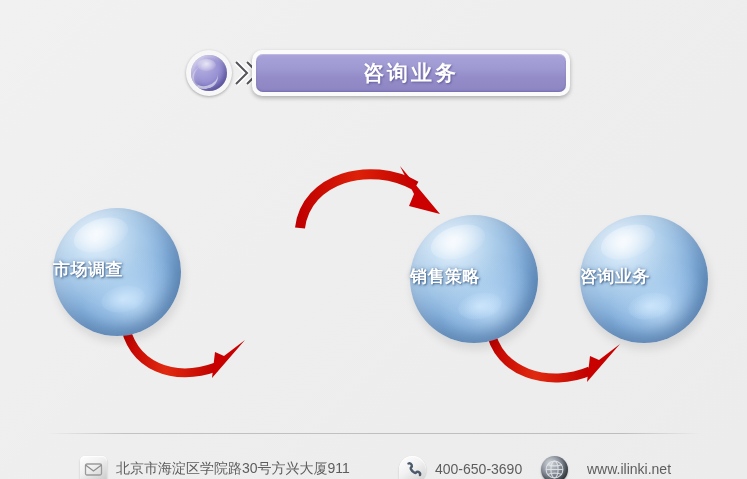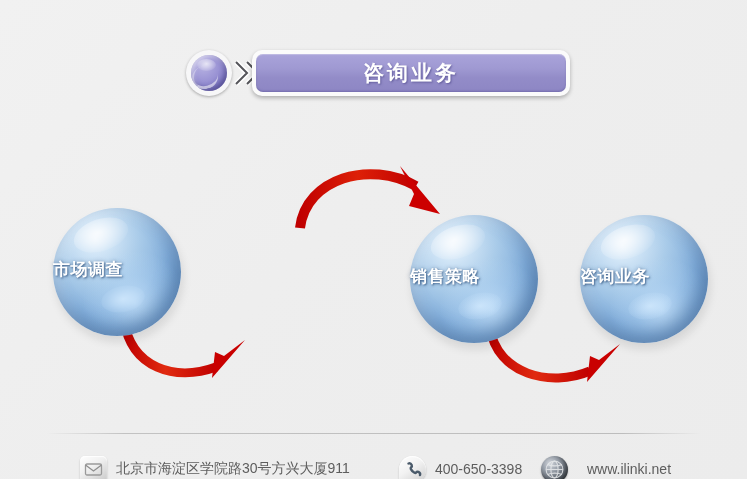--- a/index.html
+++ b/index.html
@@ -339,21 +339,21 @@
         </span>
         <span class="f-text">北京市海淀区学院路30号方兴大厦911</span>
       </div>
 
       <div class="footer-item f-item-phone">
         <span class="icon-phone">
           <svg width="27" height="27" viewBox="0 0 27 27" class="icon-svg" aria-hidden="true">
             <path d="M9.5 7.5 c1.6 -0.6 2.6 0.3 3.2 1.6 c0.5 1.1 0.1 1.8 -0.7 2.4 c-0.5 0.4 -0.5 0.8 -0.1 1.6 c0.8 1.6 2 2.8 3.6 3.6 c0.8 0.4 1.2 0.3 1.6 -0.2 c0.6 -0.8 1.3 -1.1 2.3 -0.6 c1.3 0.7 2.2 1.7 1.6 3.2" fill="none" stroke="#4a5a6a" stroke-width="2.4" stroke-linecap="round"></path>
           </svg>
         </span>
-        <span class="f-text">400-650-3398</span>
+        <span class="f-text">400-650-3690</span>
       </div>
 
       <div class="footer-item f-item-web">
         <span class="icon-globe">
           <svg width="27" height="27" viewBox="0 0 27 27" class="icon-svg" aria-hidden="true">
             <g fill="none" stroke="#e8eaec" stroke-width="1.1" opacity="0.85">
               <circle cx="13.5" cy="13.5" r="8.4"></circle>
               <ellipse cx="13.5" cy="13.5" rx="3.6" ry="8.4"></ellipse>
               <path d="M5.1 13.5 H21.9"></path>
               <path d="M6.6 8.4 c4 2 10.4 2 14.4 0"></path>

